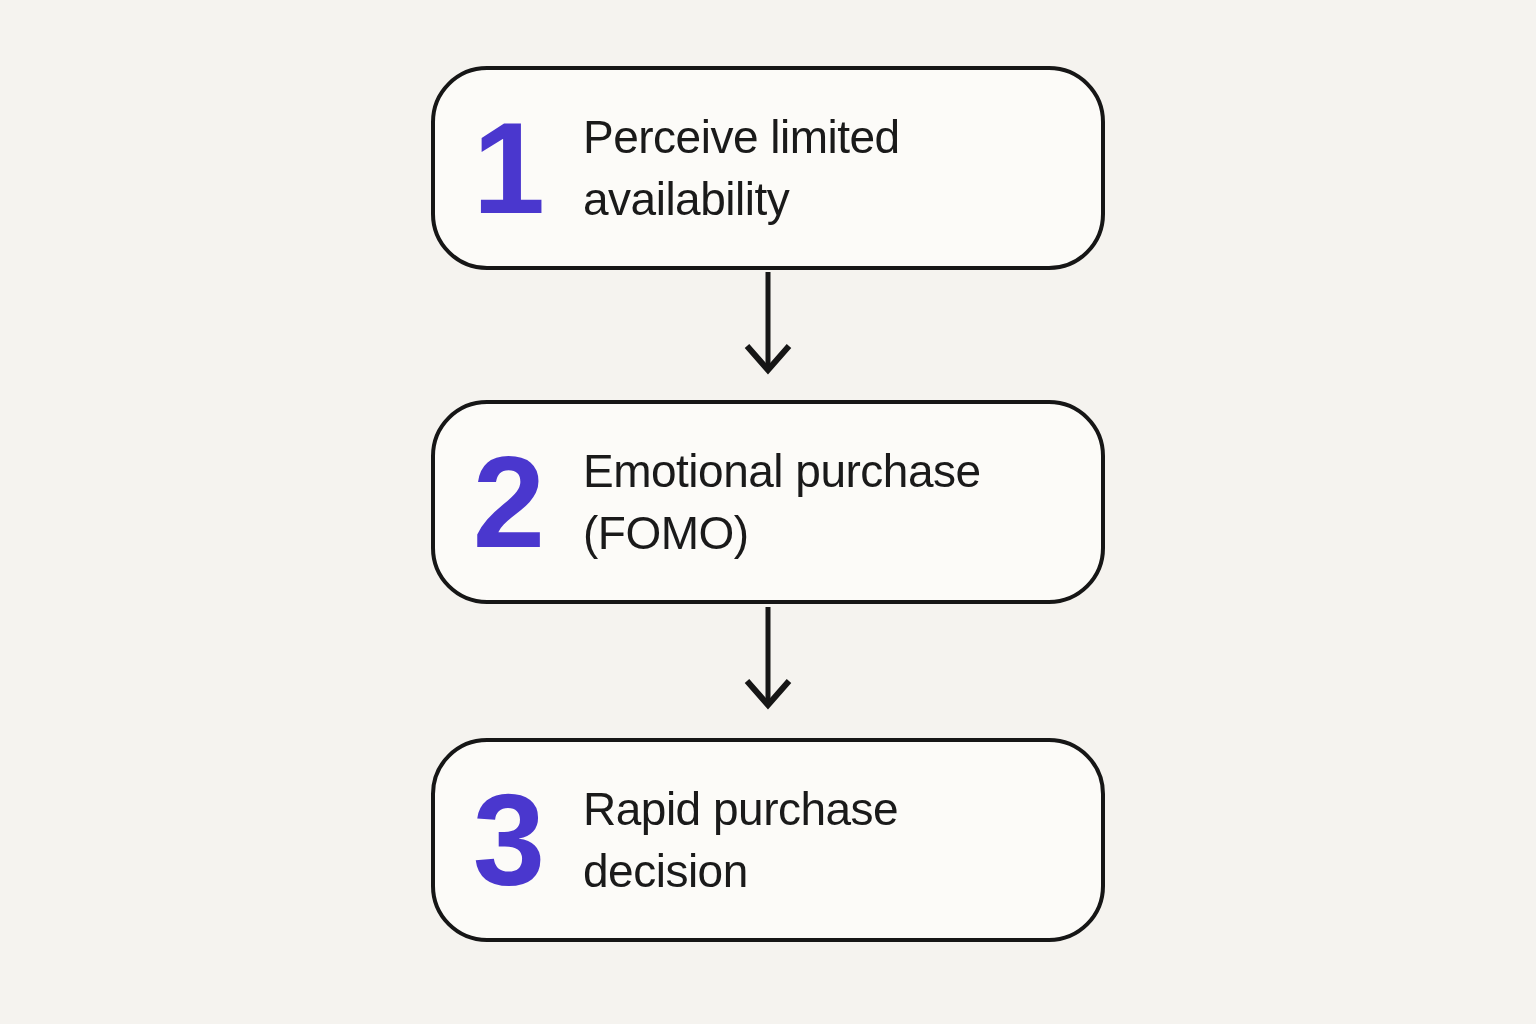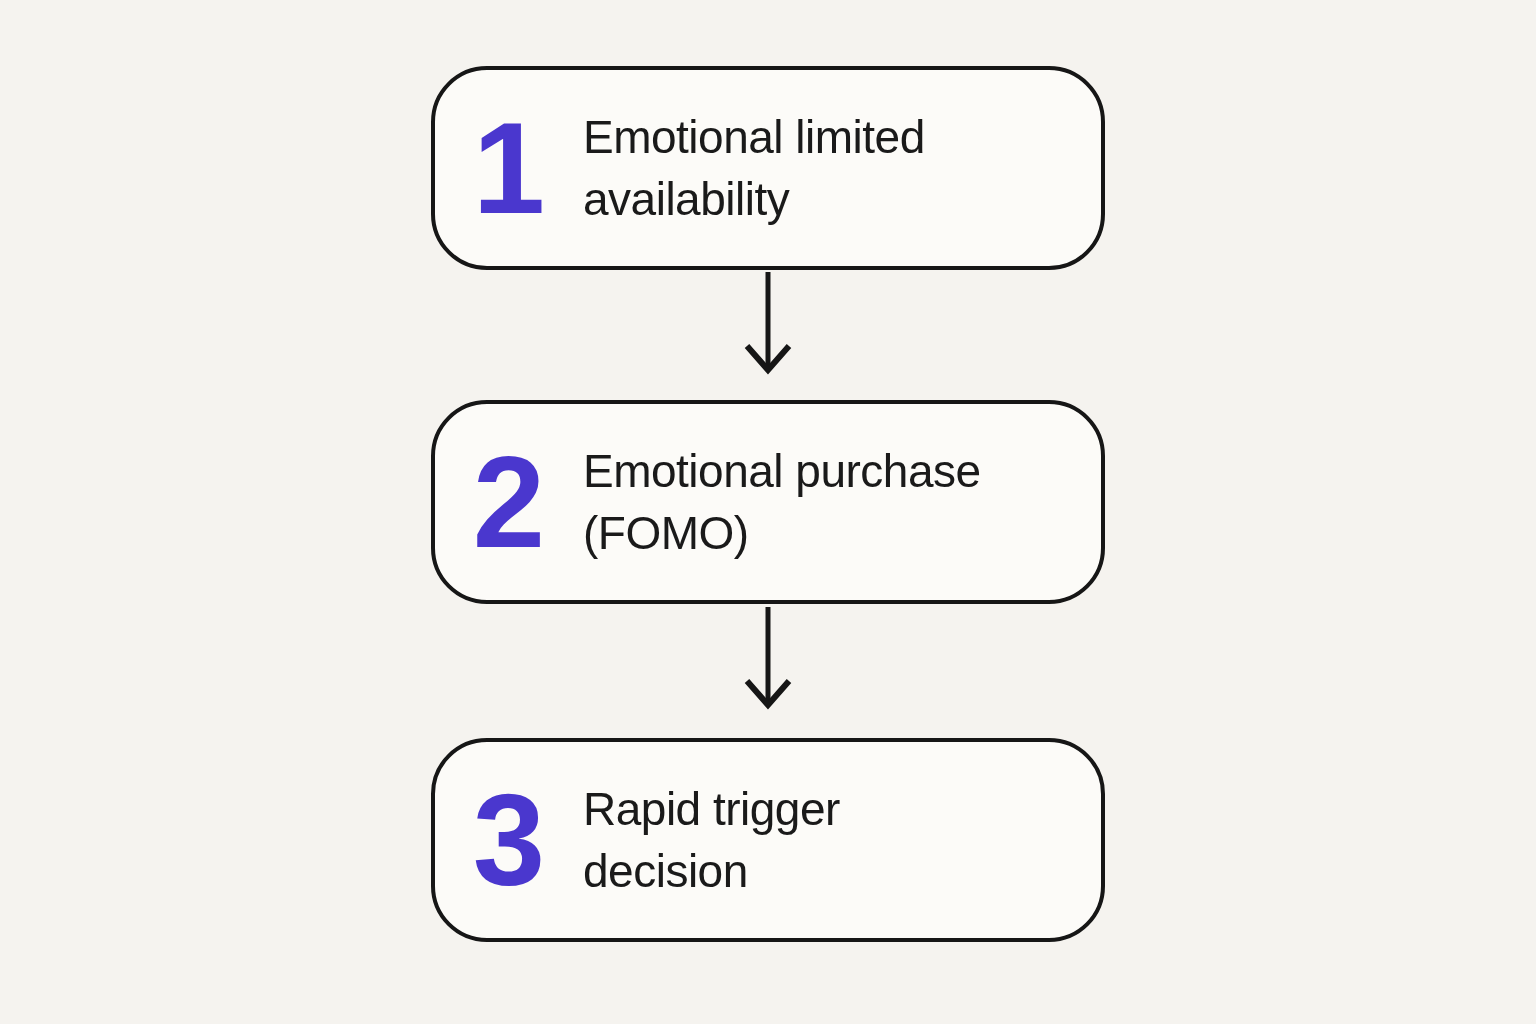--- a/index.html
+++ b/index.html
@@ -64,21 +64,21 @@
   .arrow.pos-2 { top: 607px; }
   .arrow svg { display: block; }
 </style>
 </head>
 <body>
 
 <div class="canvas">
 
   <div class="step-box pos-1">
     <div class="step-number">1</div>
-    <div class="step-label">Emotional limited
+    <div class="step-label">Perceive limited
 availability</div>
   </div>
 
   <div class="arrow pos-1">
     <svg width="48" height="104" viewBox="0 0 48 104" fill="none" xmlns="http://www.w3.org/2000/svg">
       <line x1="24" y1="0" x2="24" y2="98" stroke="#161616" stroke-width="5"></line>
       <polyline points="3,74 24,98 45,74" stroke="#161616" stroke-width="6" fill="none"></polyline>
     </svg>
   </div>
 
@@ -90,17 +90,17 @@
 
   <div class="arrow pos-2">
     <svg width="48" height="104" viewBox="0 0 48 104" fill="none" xmlns="http://www.w3.org/2000/svg">
       <line x1="24" y1="0" x2="24" y2="98" stroke="#161616" stroke-width="5"></line>
       <polyline points="3,74 24,98 45,74" stroke="#161616" stroke-width="6" fill="none"></polyline>
     </svg>
   </div>
 
   <div class="step-box pos-3">
     <div class="step-number">3</div>
-    <div class="step-label">Rapid trigger
+    <div class="step-label">Rapid purchase
 decision</div>
   </div>
 
 </div>
 
 </body></html>

